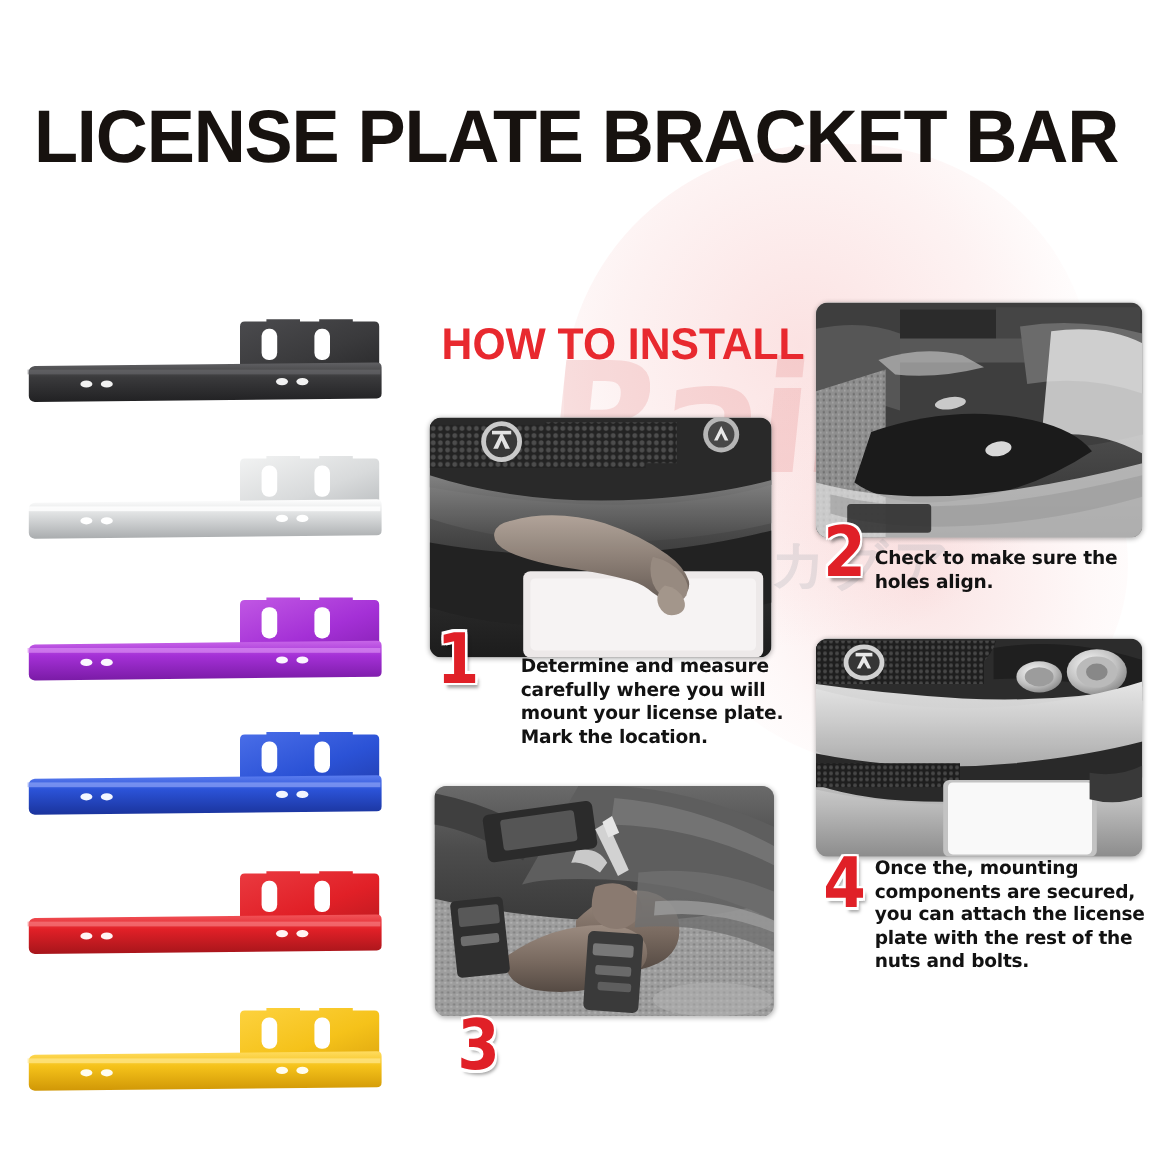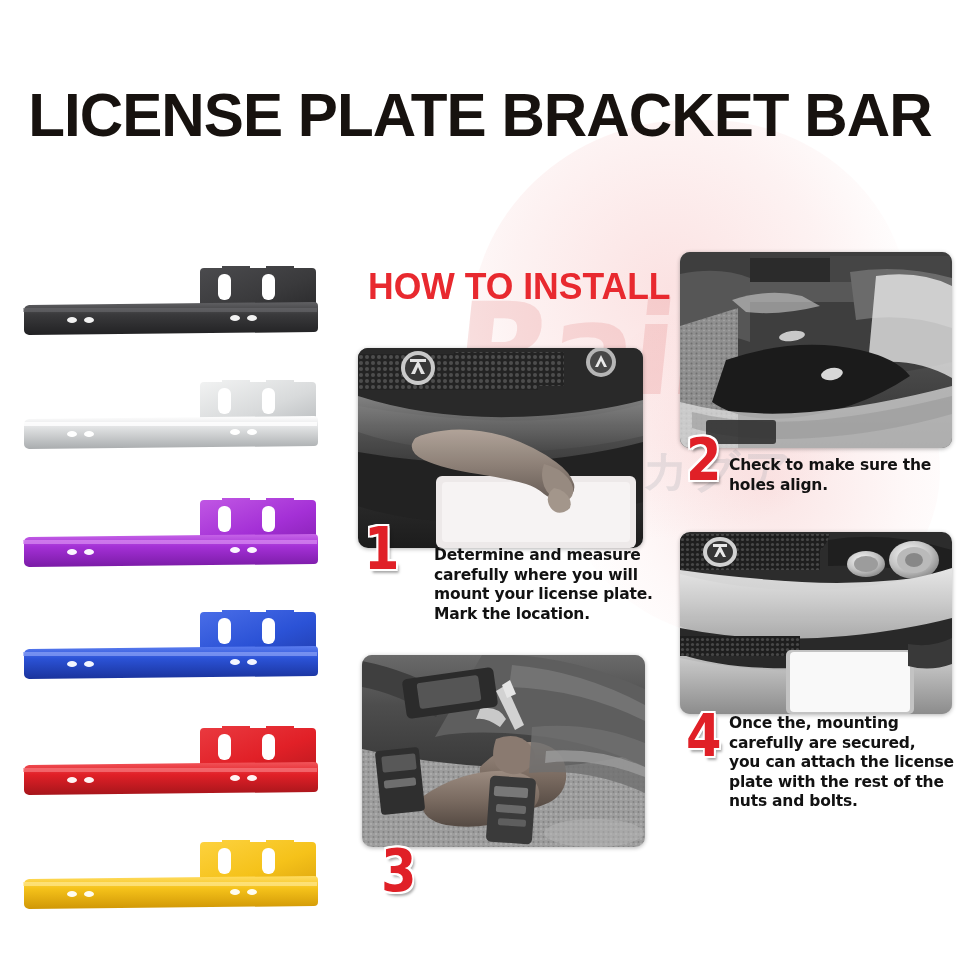--- a/index.html
+++ b/index.html
@@ -523,18 +523,18 @@
       <rect x="0" y="104" width="120" height="20" fill="url(#mesh4)"></rect>
       <path d="M0 126 q80 18 170 10 q56 -6 102 -18 v64 h-272 z" fill="url(#p4low)"></path>
       <rect x="106" y="118" width="128" height="64" rx="5" fill="#c7c7c7"></rect>
       <rect x="110" y="120" width="120" height="60" rx="4" fill="#fdfdfd"></rect>
       <path d="M228 112 q24 4 44 -6 v26 q-22 8 -44 2 z" fill="#3a3a3a"></path>
       <rect width="272" height="182" fill="#000" opacity="0.015"></rect>
     </svg>
   </div>
   <div class="step-num" style="left:686px; top:710px;">4</div>
   <div class="step-text" style="left:729px; top:714px; width:226px;">Once the, mounting
-carefully are secured,
+components are secured,
 you can attach the license
 plate with the rest of the
 nuts and bolts.</div>
 
 </div>
 
 </body></html>

